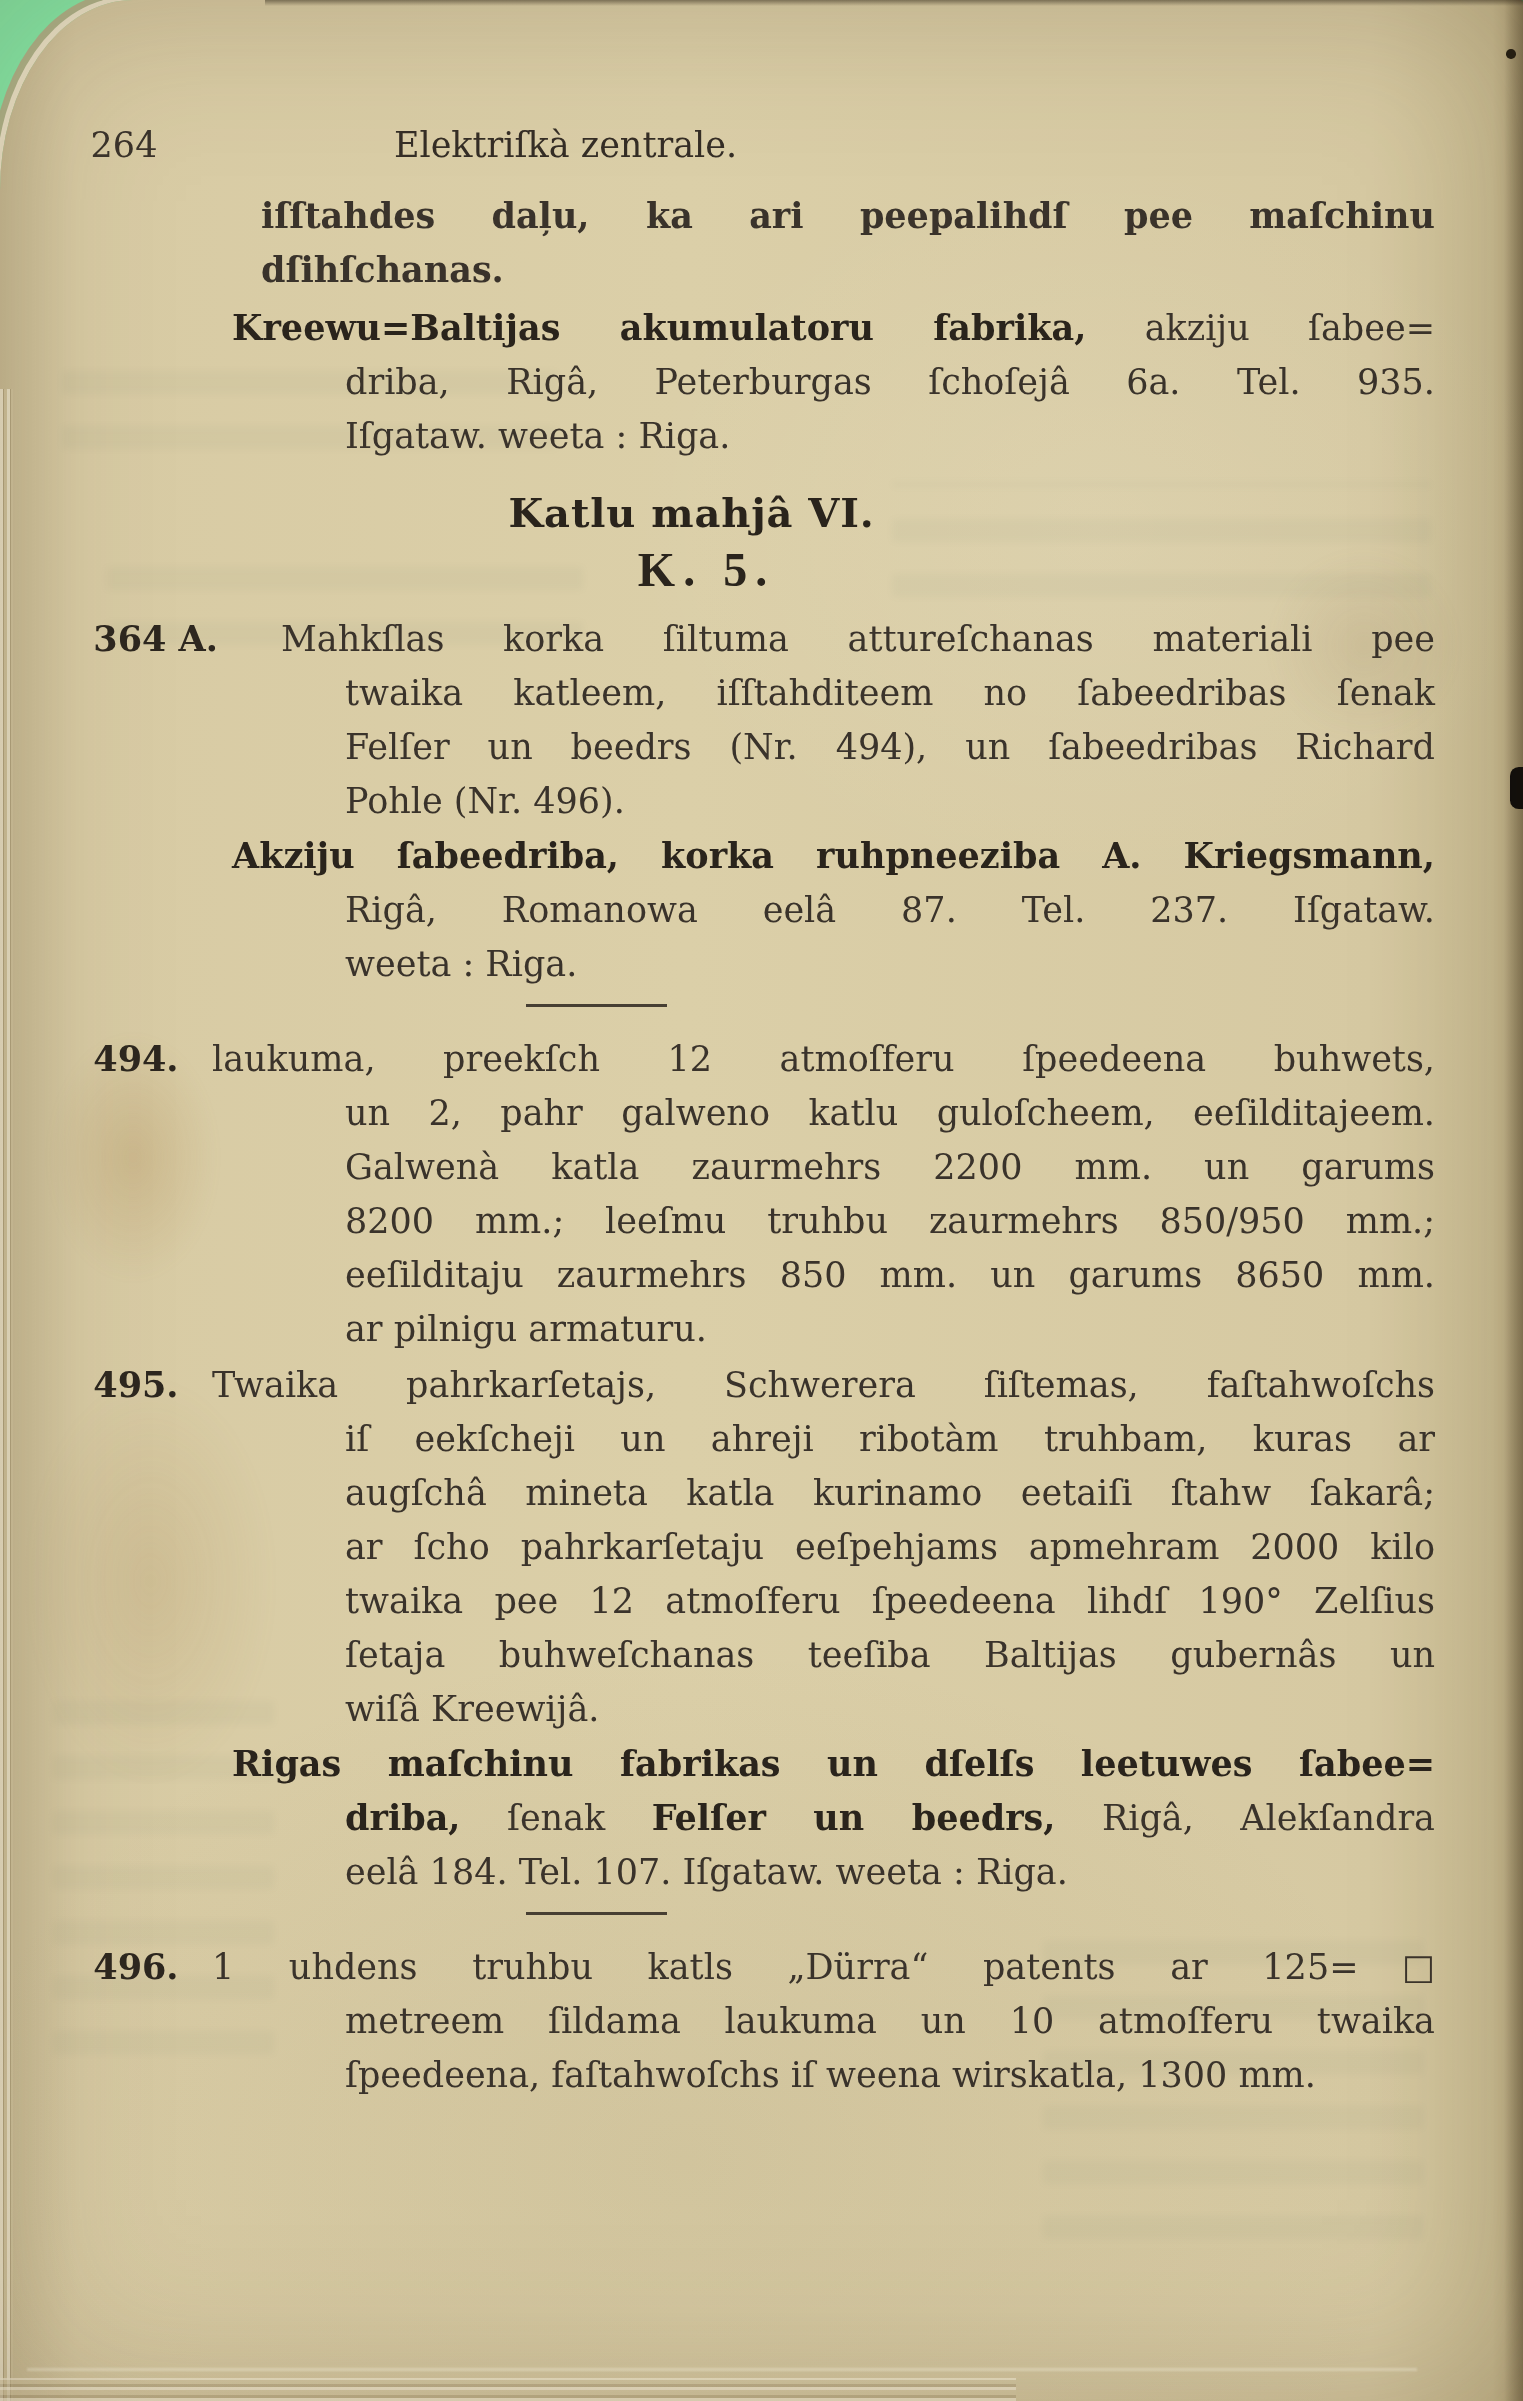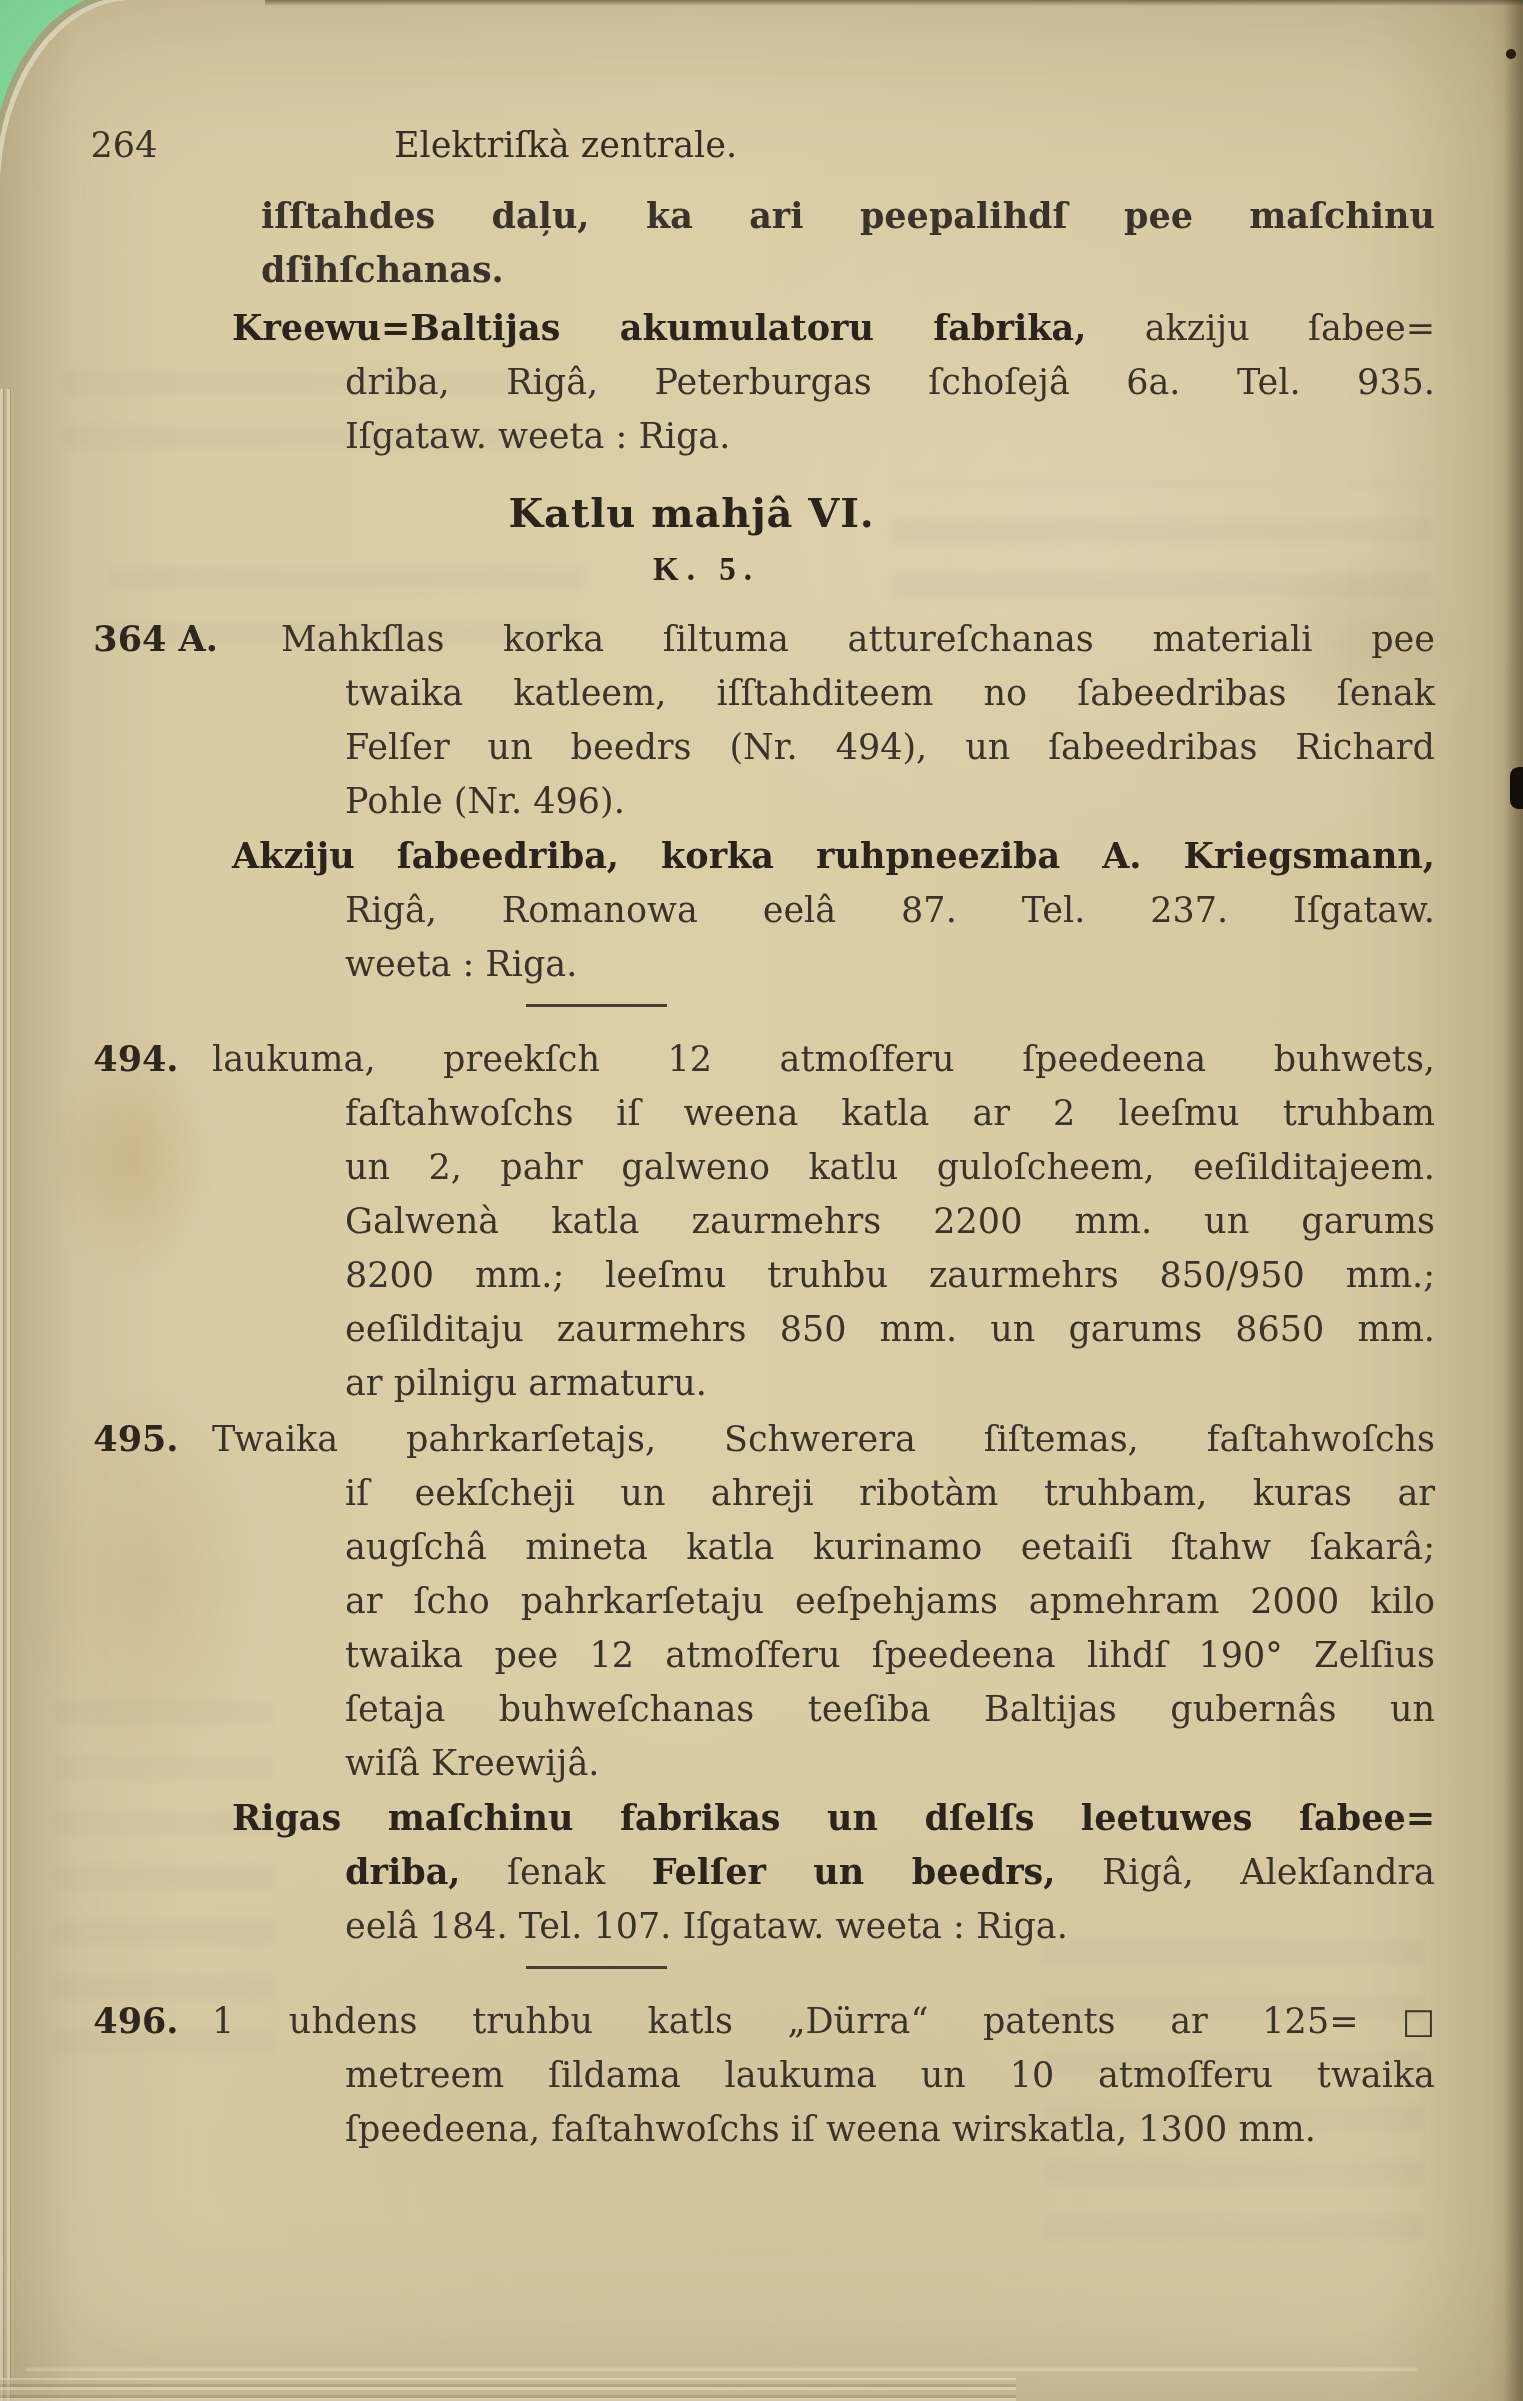--- a/index.html
+++ b/index.html
@@ -45,21 +45,21 @@
   .lines .line:last-child{text-align-last:auto;}
   .b{font-weight:bold;color:#2a241c;}
   .p-intro{padding-left:181px;margin-bottom:3.5px;font-weight:bold;}
   .p-co{padding-left:265px;margin-bottom:3.5px;}
   .p-co .lines .line:first-child{margin-left:-113px;}
   .p-num{position:relative;padding-left:265px;margin-bottom:1.8px;}
   .p-num .num{position:absolute;left:13.3px;top:0;line-height:54px;font-weight:bold;color:#2d271f;}
   .e364 .lines .line:first-child{margin-left:-64px;}
   .e494 .lines .line:first-child,.e495 .lines .line:first-child,.e496 .lines .line:first-child{margin-left:-133px;}
   .sec-title{text-align:center;font-size:40px;font-weight:bold;color:#2a241c;margin:21px 0 3.5px;letter-spacing:0.9px;transform:translateX(-66px);line-height:58px;}
-  .sec-sub{text-align:center;font-family:"Liberation Serif",serif;font-size:33px;font-weight:bold;letter-spacing:8px;color:#2a241c;margin:0 0 17.7px;transform:translateX(-51px);line-height:49px;}
+  .sec-sub{text-align:center;font-family:"Liberation Serif",serif;font-size:48px;font-weight:bold;letter-spacing:8px;color:#2a241c;margin:0 0 17.7px;transform:translateX(-51px);line-height:49px;}
   .divider{width:141px;border-top:3.5px solid #473f33;margin:12.4px 0 25px 446px;}
 </style>
 </head>
 <body>
 
 <div class="scan">
   <div class="paper"></div>
   <div class="left-strip"></div>
   <div class="bottom-strip"></div>
   <div class="bottom-line"></div>
@@ -117,21 +117,20 @@
           <div class="line"><span>weeta : Riga.</span></div>
         </div>
     </div>
 
     <div class="divider"></div>
 
     <div class="p-num e494">
       <span class="num">494.</span>
       <div class="lines">
           <div class="line"><span>laukuma, preekſch 12 atmoſferu ſpeedeena buhwets,</span></div>
-          <div class="line"><span>faſtahwoſchs iſ weena katla ar 2 leeſmu truhbam</span></div>
           <div class="line"><span>un 2, pahr galweno katlu guloſcheem, eeſilditajeem.</span></div>
           <div class="line"><span>Galwenà katla zaurmehrs 2200 mm. un garums</span></div>
           <div class="line"><span>8200 mm.; leeſmu truhbu zaurmehrs 850/950 mm.;</span></div>
           <div class="line"><span>eeſilditaju zaurmehrs 850 mm. un garums 8650 mm.</span></div>
           <div class="line"><span>ar pilnigu armaturu.</span></div>
         </div>
     </div>
 
     <div class="p-num e495">
       <span class="num">495.</span>

